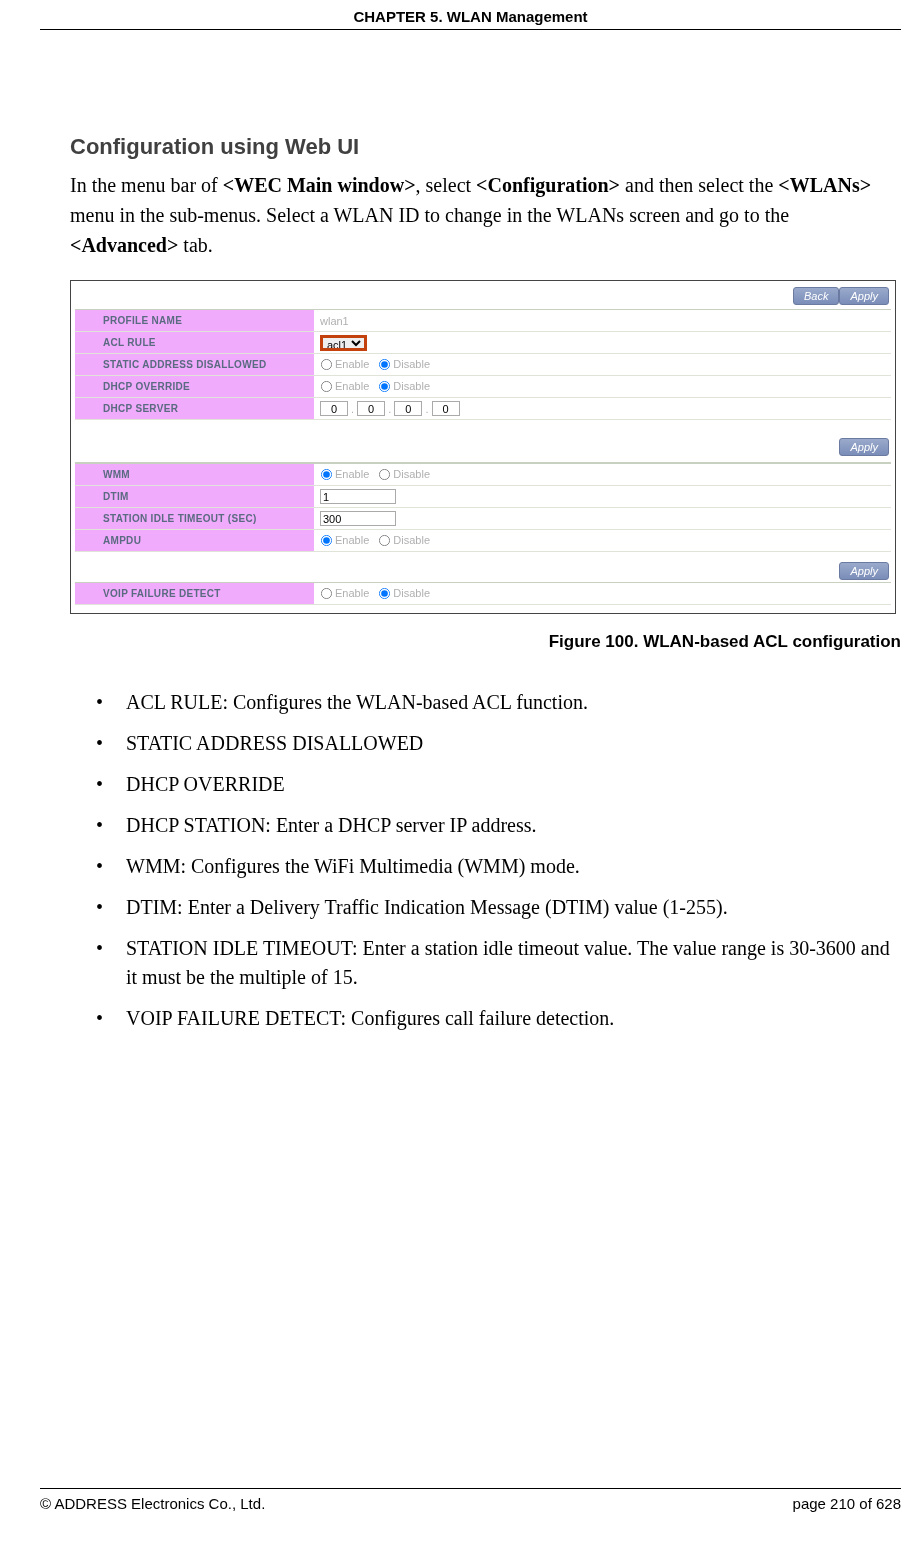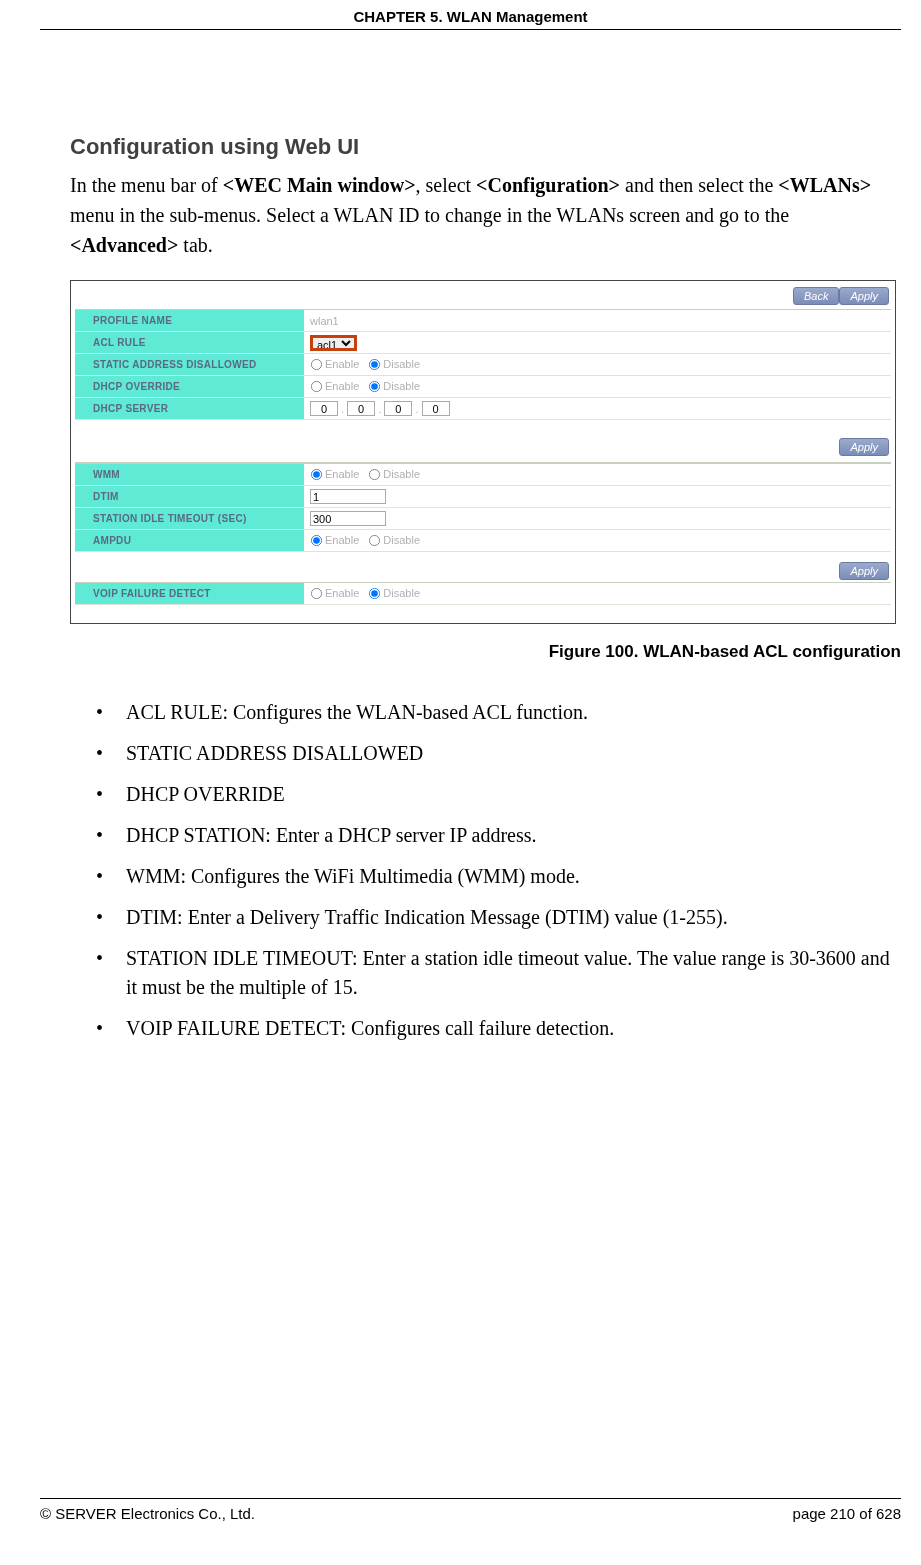--- a/index.html
+++ b/index.html
@@ -66,27 +66,27 @@
     border-collapse: collapse;
     border-top: 1px solid #c8d0c0;
   }
   .tbl td {
     padding: 2px 6px;
     border-bottom: 1px solid #e0e4d8;
     vertical-align: middle;
     height: 17px;
   }
   .tbl td.label {
-    background: #5eead4;
+    background: #f0abfc;
     color: #5a6a80;
     font-weight: bold;
     font-size: 10px;
     letter-spacing: 0.3px;
     width: 205px;
-    padding-left: 18px;
+    padding-left: 28px;
   }
   .dim { color: #b0b0b0; }
   .section-apply {
     display: flex;
     justify-content: flex-end;
     padding: 18px 2px 6px 0;
     border-bottom: 1px solid #c8d0c0;
   }
   .section-apply.last { border-bottom: none; padding-top: 10px; padding-bottom: 2px; }
   select.tiny {
@@ -217,21 +217,21 @@
           <label><input type="radio" style=""><span>Disable</span></label>
         </td>
       </tr>
     </tbody>
       </table>
 
     <div class="section-apply last">
         <span class="btn">Apply</span>
       </div>
 
-    <table class="tbl" style="margin-bottom:18px;">
+    <table class="tbl" style="margin-bottom:8px;">
       <tbody>
           <tr>
         <td class="label">VOIP FAILURE DETECT</td>
         <td class="radio-pair dim">
           <label><input type="radio" style=""><span>Enable</span></label>
           <label><input type="radio" checked="" style=""><span>Disable</span></label>
         </td>
       </tr>
     </tbody>
       </table>
@@ -269,15 +269,15 @@
         <span>STATION IDLE TIMEOUT: Enter a station idle timeout value. The value range is 30-3600 and it must be the multiple of 15.</span>
       </div>
     <div class="item">
         <span class="dot">•</span>
         <span>VOIP FAILURE DETECT: Configures call failure detection.</span>
       </div>
   </div>
 </div>
 
 <div class="footer">
-  <span>© SERVER Electronics Co., Ltd.</span>
+  <span>© ADDRESS Electronics Co., Ltd.</span>
   <span>page 210 of 628</span>
 </div>
 
 </body></html>

